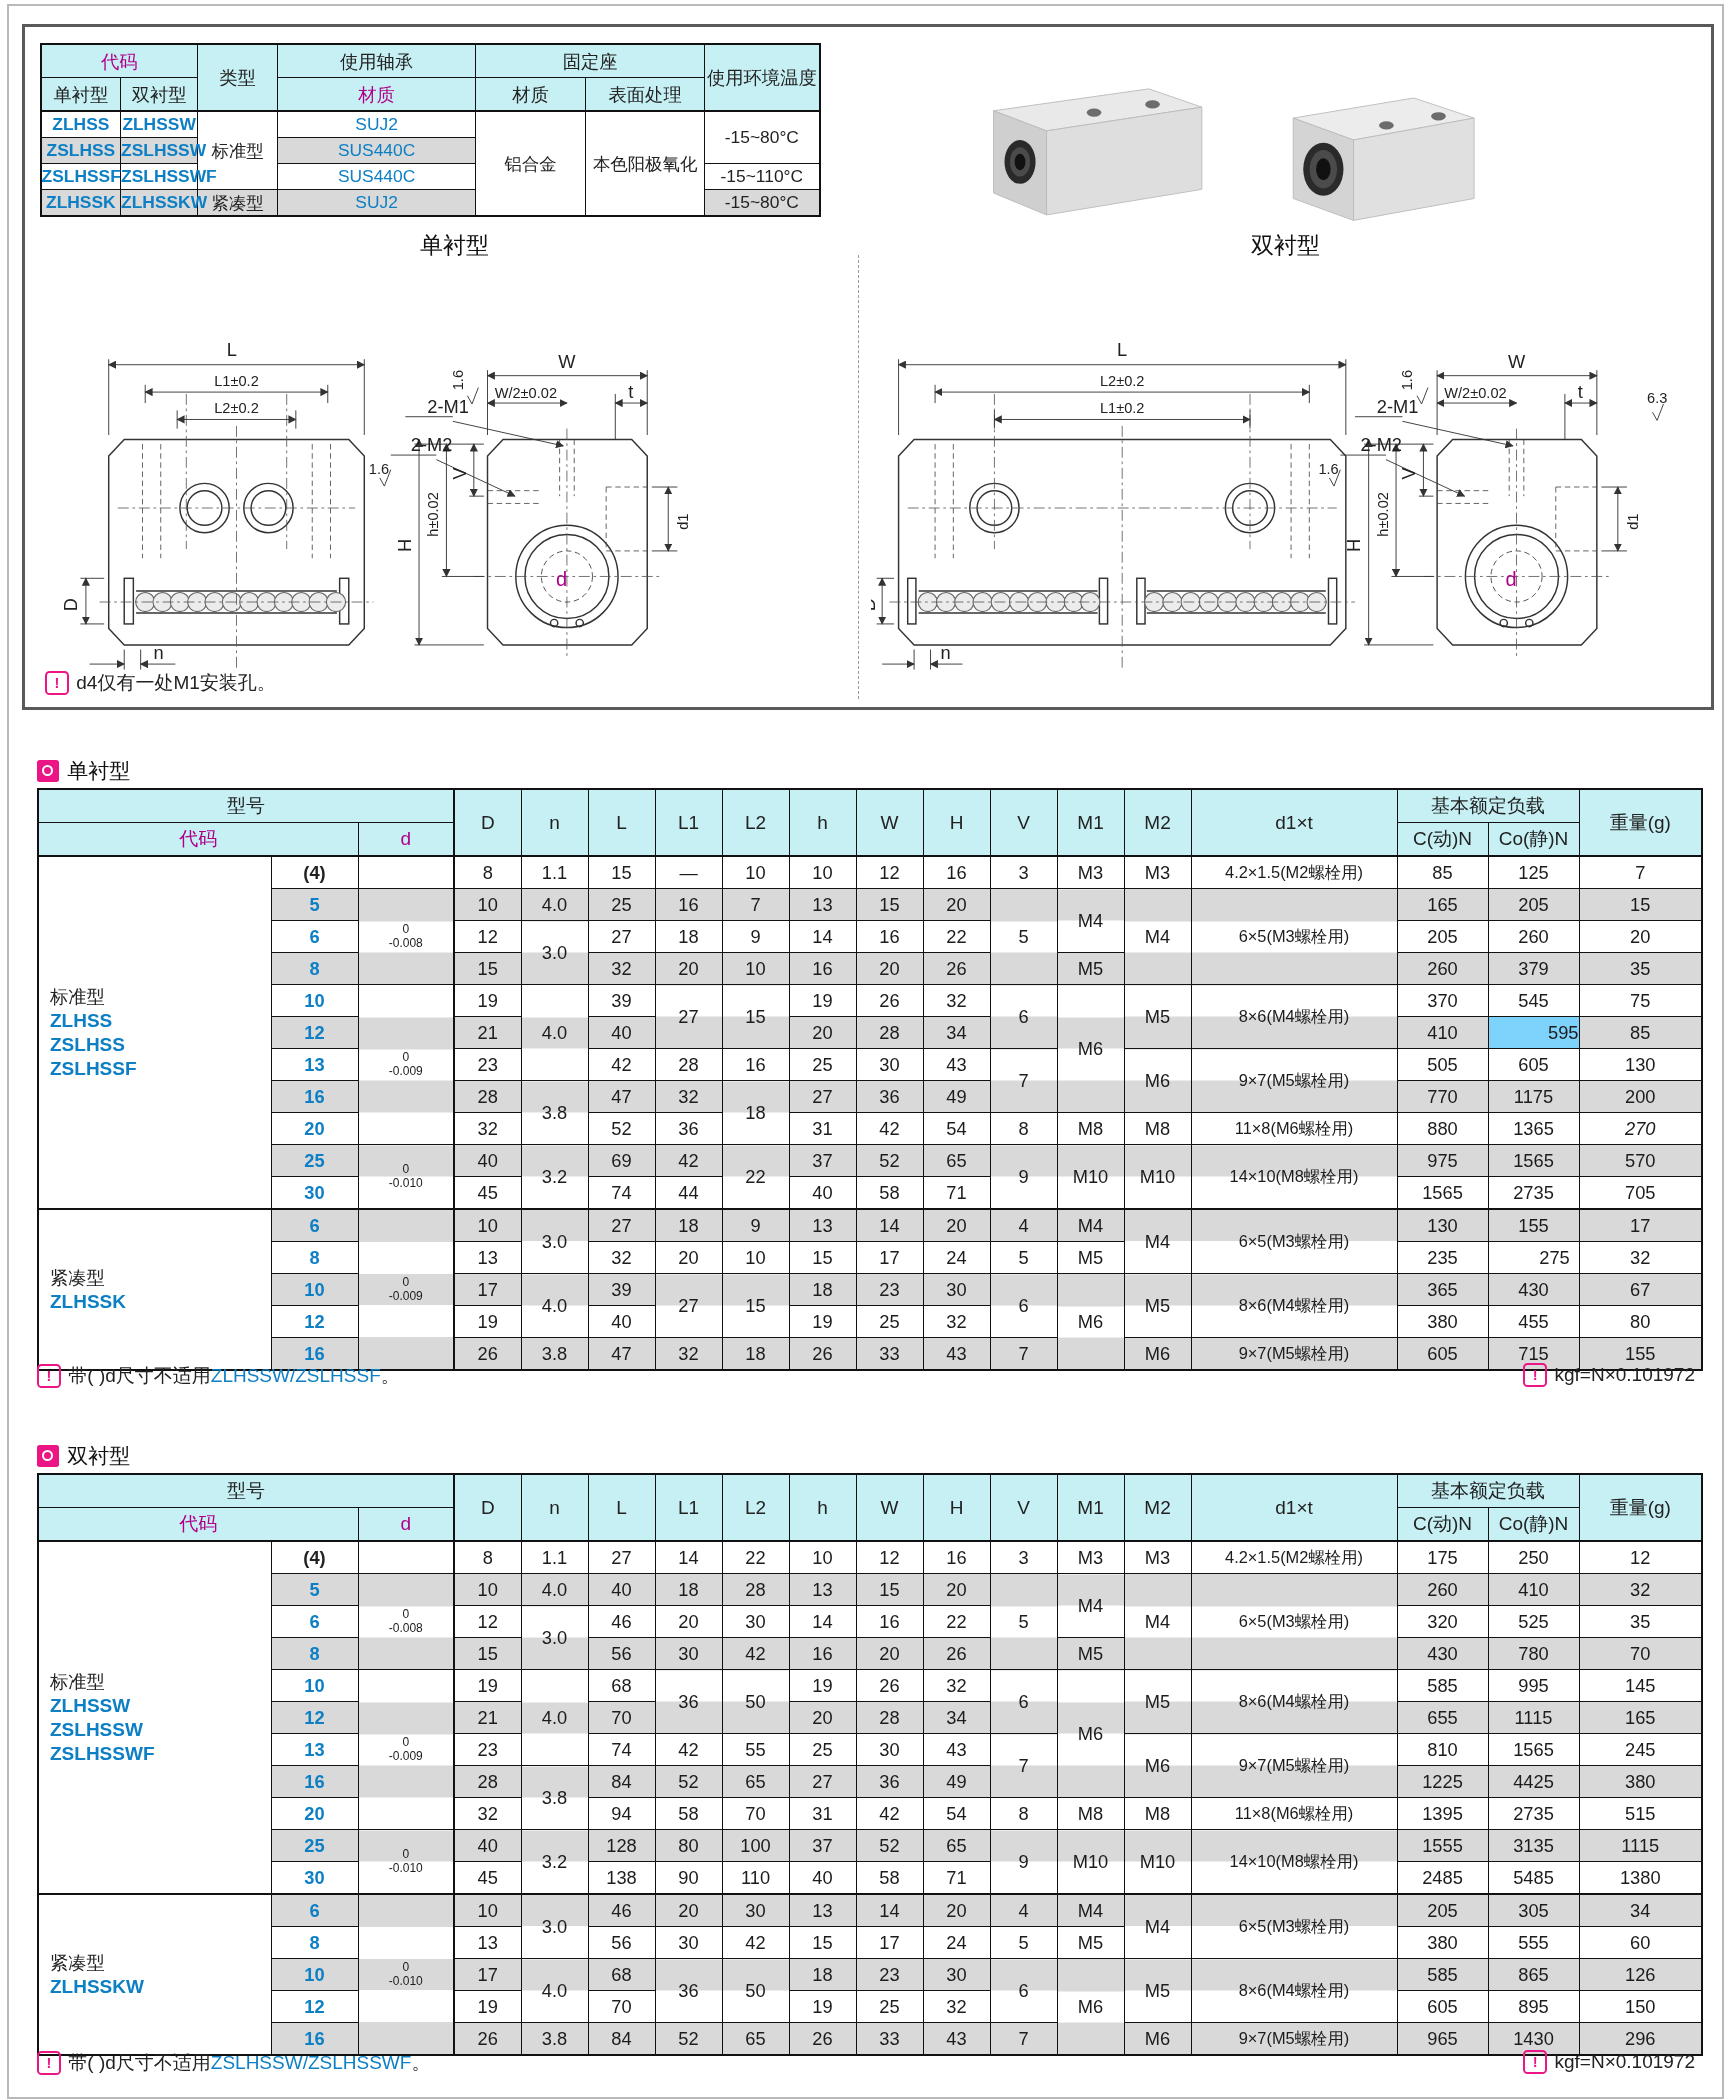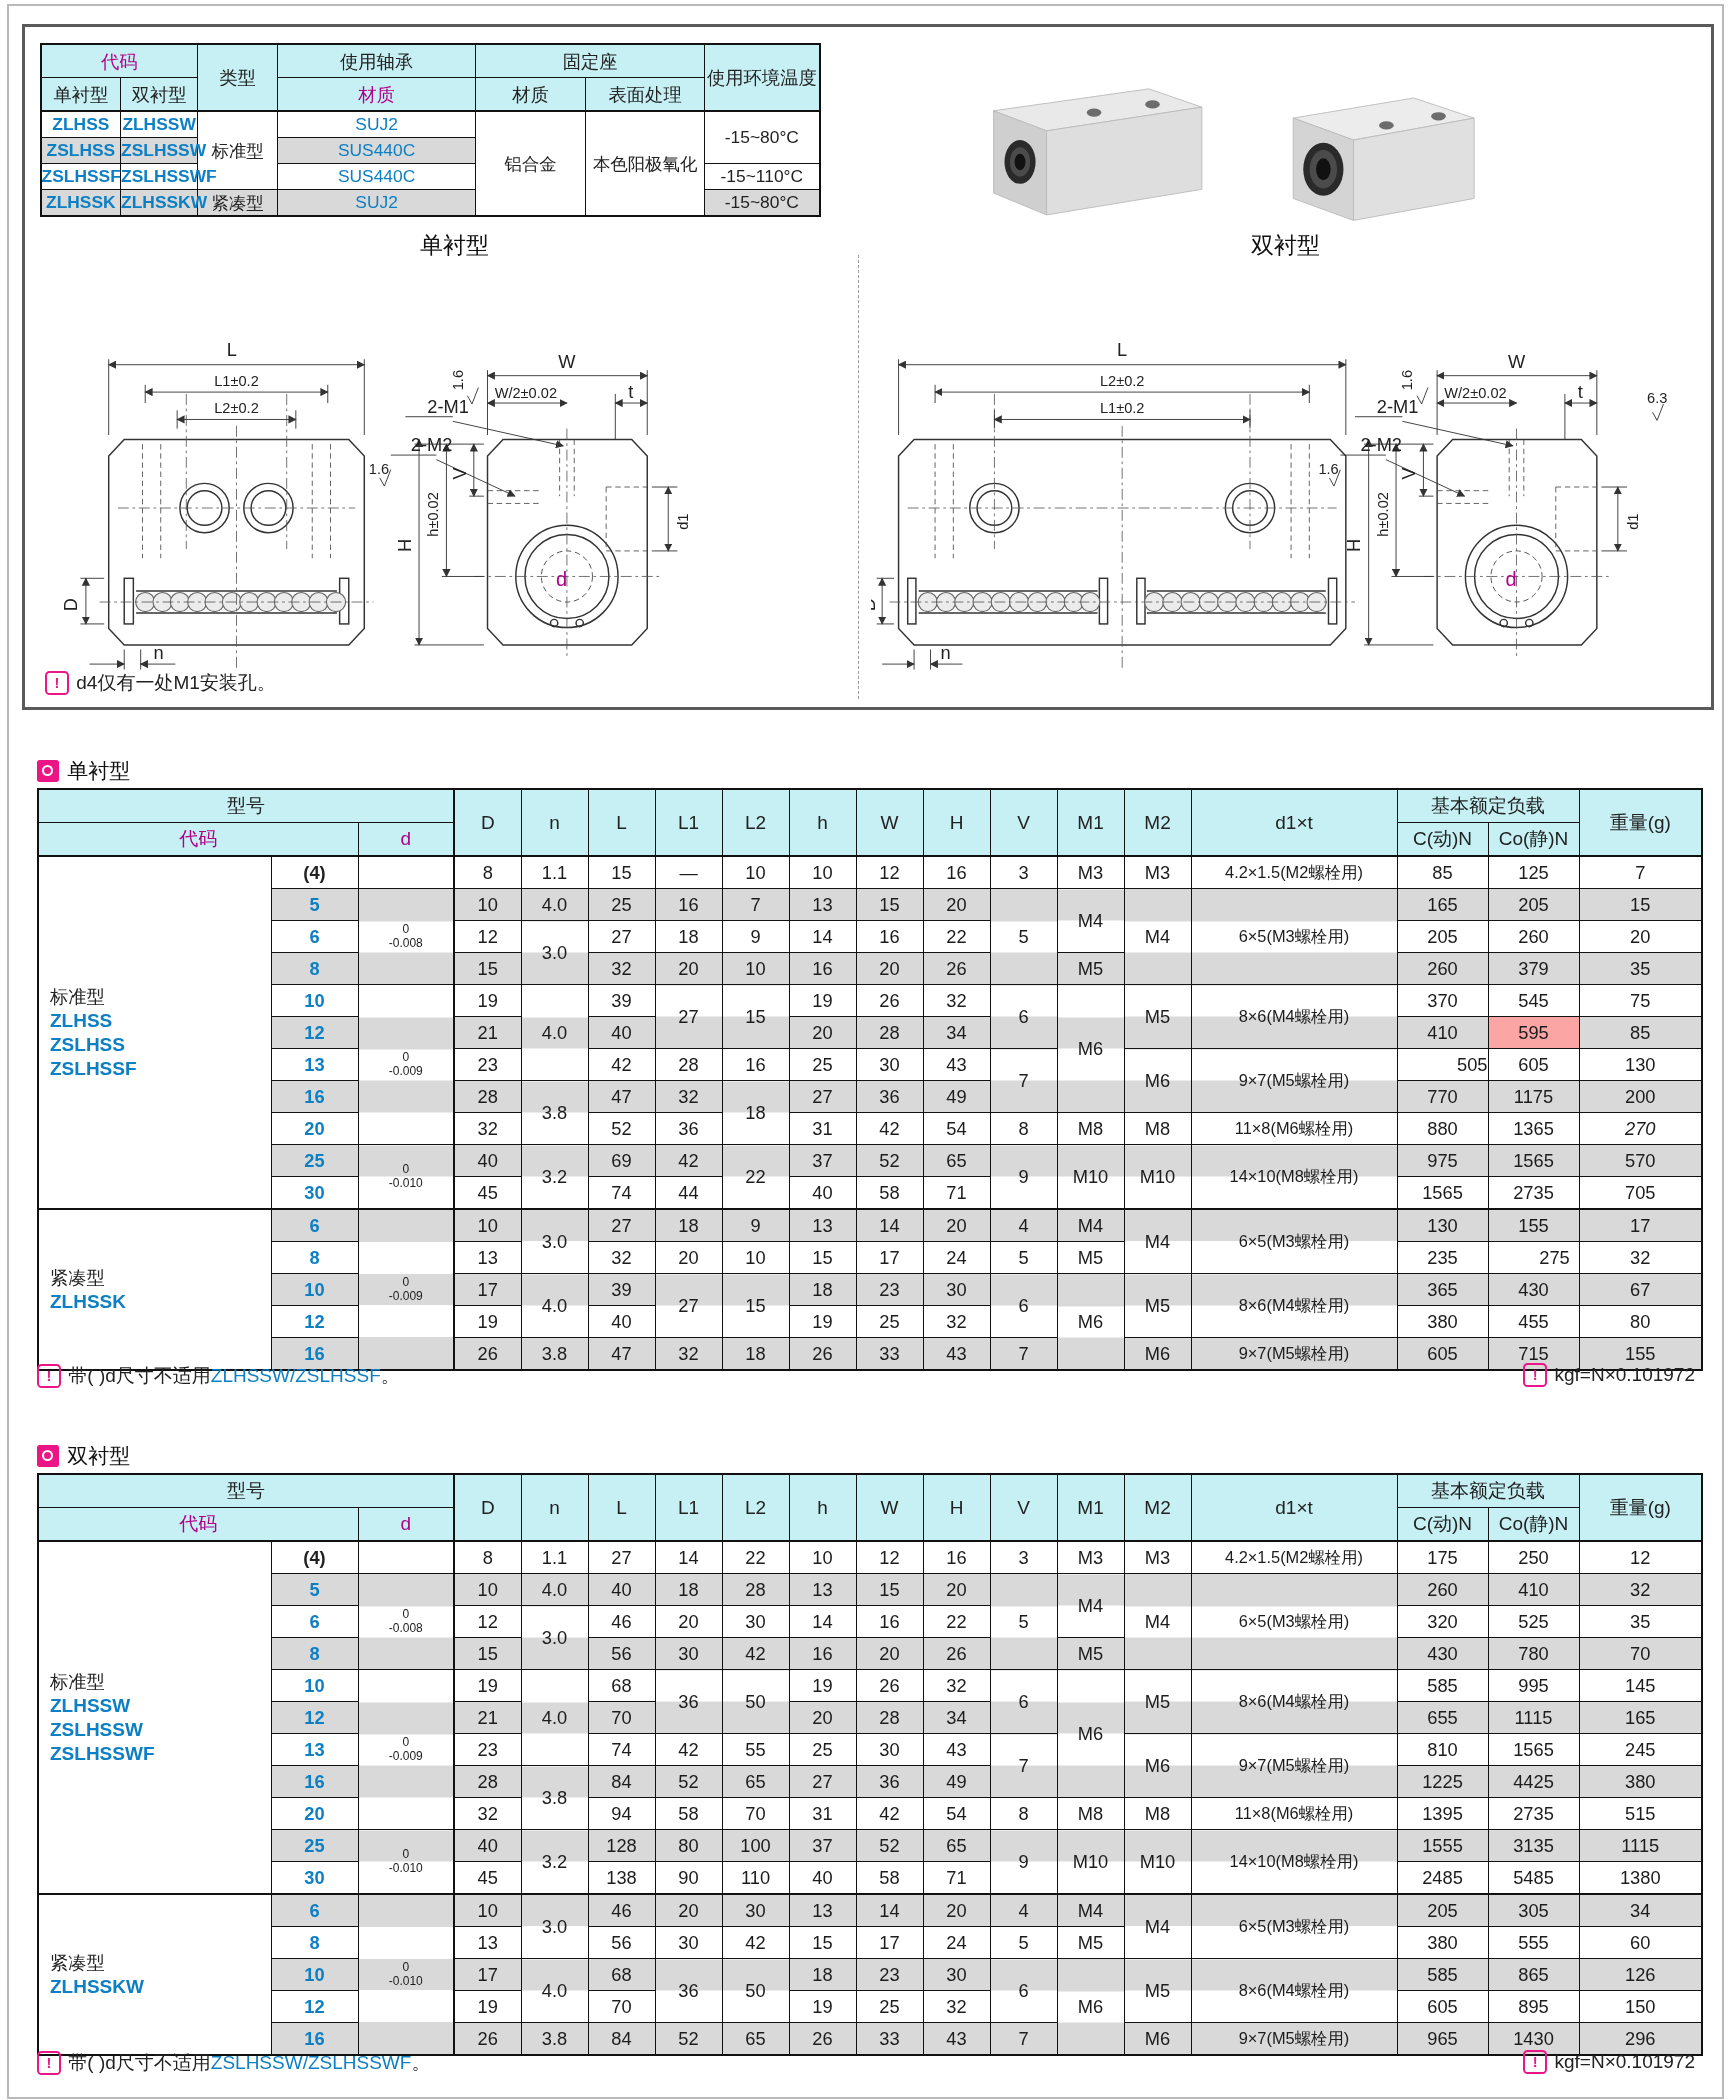--- a/index.html
+++ b/index.html
@@ -575,36 +575,36 @@
         <td style="background: rgb(255, 255, 255);">75</td>
       </tr>
       <tr>
         <td class="size" style="background: rgb(217, 217, 217);">12</td>
         <td style="background: rgb(217, 217, 217);">21</td>
         <td style="background: rgb(217, 217, 217);">40</td>
         <td style="background: rgb(217, 217, 217);">20</td>
         <td style="background: rgb(217, 217, 217);">28</td>
         <td style="background: rgb(217, 217, 217);">34</td>
         <td style="background: rgb(217, 217, 217);">410</td>
-        <td style="background: #fca5a5;">595</td>
+        <td style="background: #7dd3fc; text-align: right;">595</td>
         <td style="background: rgb(217, 217, 217);">85</td>
       </tr>
       <tr>
         <td class="size" style="background: rgb(255, 255, 255);">13</td>
         <td style="background: rgb(255, 255, 255);">23</td>
         <td style="background: rgb(255, 255, 255);">42</td>
         <td style="background: rgb(255, 255, 255);">28</td>
         <td style="background: rgb(255, 255, 255);">16</td>
         <td style="background: rgb(255, 255, 255);">25</td>
         <td style="background: rgb(255, 255, 255);">30</td>
         <td style="background: rgb(255, 255, 255);">43</td>
         <td rowspan="2" style="background: linear-gradient(rgb(255, 255, 255) 0%, rgb(255, 255, 255) 50%, rgb(217, 217, 217) 50%, rgb(217, 217, 217) 100%);">7</td>
         <td rowspan="2" style="background: linear-gradient(rgb(255, 255, 255) 0%, rgb(255, 255, 255) 50%, rgb(217, 217, 217) 50%, rgb(217, 217, 217) 100%);">M6</td>
         <td rowspan="2" class="d1t" style="background: linear-gradient(rgb(255, 255, 255) 0%, rgb(255, 255, 255) 50%, rgb(217, 217, 217) 50%, rgb(217, 217, 217) 100%);">9×7(M5螺栓用)</td>
-        <td style="background: rgb(255, 255, 255); text-align: right;">505</td>
+        <td style="background: rgb(255, 255, 255);">505</td>
         <td style="background: rgb(255, 255, 255);">605</td>
         <td style="background: rgb(255, 255, 255);">130</td>
       </tr>
       <tr>
         <td class="size" style="background: rgb(217, 217, 217);">16</td>
         <td style="background: rgb(217, 217, 217);">28</td>
         <td rowspan="2" style="background: linear-gradient(rgb(217, 217, 217) 0%, rgb(217, 217, 217) 50%, rgb(255, 255, 255) 50%, rgb(255, 255, 255) 100%);">3.8</td>
         <td style="background: rgb(217, 217, 217);">47</td>
         <td style="background: rgb(217, 217, 217);">32</td>
         <td rowspan="2" style="background: linear-gradient(rgb(217, 217, 217) 0%, rgb(217, 217, 217) 50%, rgb(255, 255, 255) 50%, rgb(255, 255, 255) 100%);">18</td>

